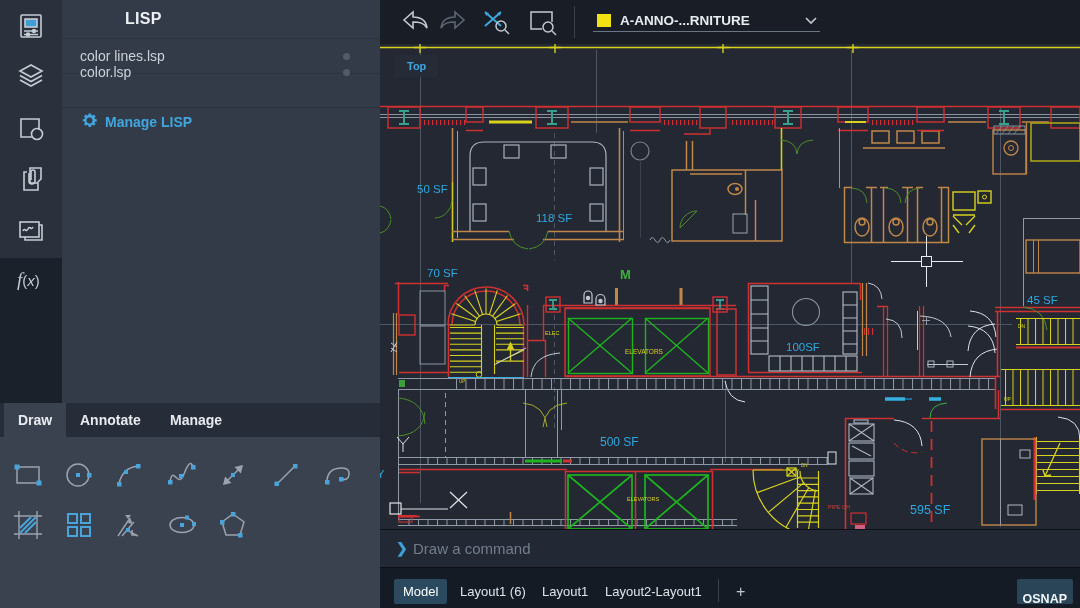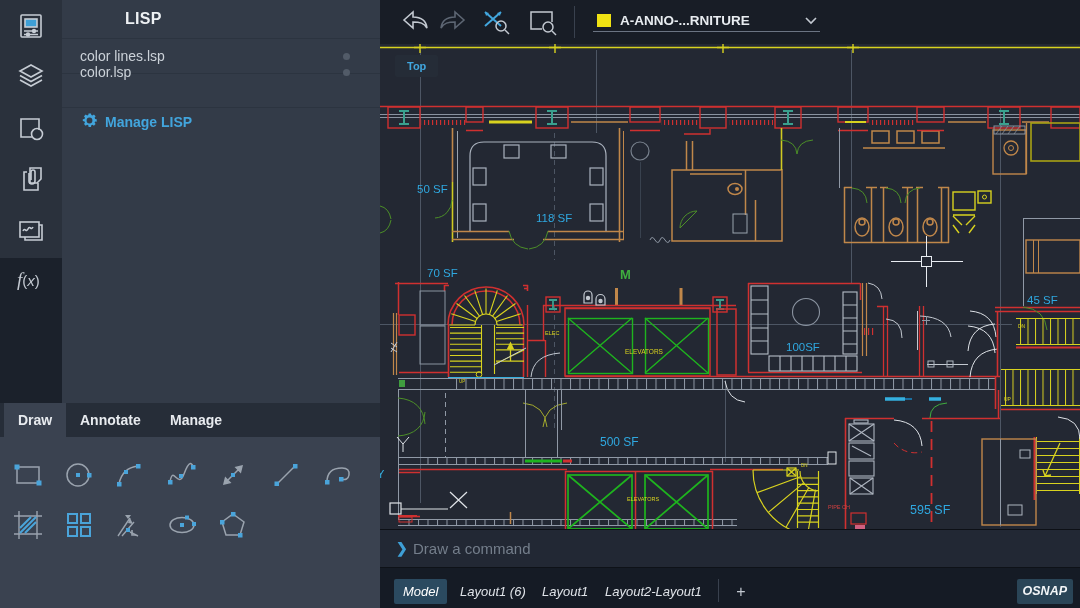--- a/index.html
+++ b/index.html
@@ -32,24 +32,24 @@
   #toolbar { position:absolute; left:0; top:0; width:700px; height:44px; background:#181d26;padding-left:12px; }
   #tsep { position:absolute; left:194px; top:6px; width:1px; height:32px; background:#39414e; }
   #swatch { position:absolute; left:217px; top:14px; width:14px; height:13px; background:#f0e213; }
   #layname { position:absolute; left:240px; top:13px; color:#e8ecf0; font-size:13.5px; font-weight:bold; }
   #layunder { position:absolute; left:213px; top:31px; width:227px; height:1px; background:#6b7482; }
   #drawing { position:absolute; left:0; top:44px; width:700px; height:485px; background:#232833; }
   #topbadge { position:absolute; left:15px; top:55px; background:#252c37; color:#41a6de; font-size:11px; font-weight:bold; padding:5px 12px; border-radius:2px;text-align:right; }
   #cmdbar { position:absolute; left:0; top:529px; width:700px; height:38px; background:#222834; border-top:1px solid #0d1016; }
   #cmdbar .chev { position:absolute; left:16px; top:10px; color:#3e9fd6; font-size:14px; font-weight:bold; }
   #cmdbar .ctext { position:absolute; left:33px; top:10px; color:#747e8b; font-size:15px; }
-  #mtabs { position:absolute; left:0; top:567px; width:700px; height:41px; background:#151b25; border-top:1px solid #0e1218;font-style:italic; }
+  #mtabs { position:absolute; left:0; top:567px; width:700px; height:41px; background:#151b25; border-top:1px solid #0e1218; }
   .mtab { position:absolute; top:11px; height:25px; line-height:25px; font-size:13px; color:#dfe3e8; }
   #tmodel { left:14px; background:#2b4a60; color:#fff; padding:0 9px; border-radius:2px; }
-  #osnap { position:absolute; right:7px; top:11px; height:25px; line-height:25px; background:#2a4557; color:#f2f5f7; font-size:12.5px; font-weight:bold; padding:0 6px; border-radius:2px; }
+  #osnap { position:absolute; right:7px; top:11px; height:25px; line-height:25px; background:#2a4557; color:#f2f5f7; font-size:12.5px; font-weight:bold; padding:8px 6px; border-radius:2px; }
 </style>
 </head>
 <body>
 <div id="app">
   <div id="lisp" class="abs">
     <h1>LISP</h1>
     <div class="ldiv" style="top:38px"></div>
     <div class="lrow" style="top:39px">color lines.lsp<span class="ldot"></span></div>
     <div class="ldiv" style="top:73px"></div>
     <div class="lrow" style="top:55px">color.lsp<span class="ldot"></span></div>

